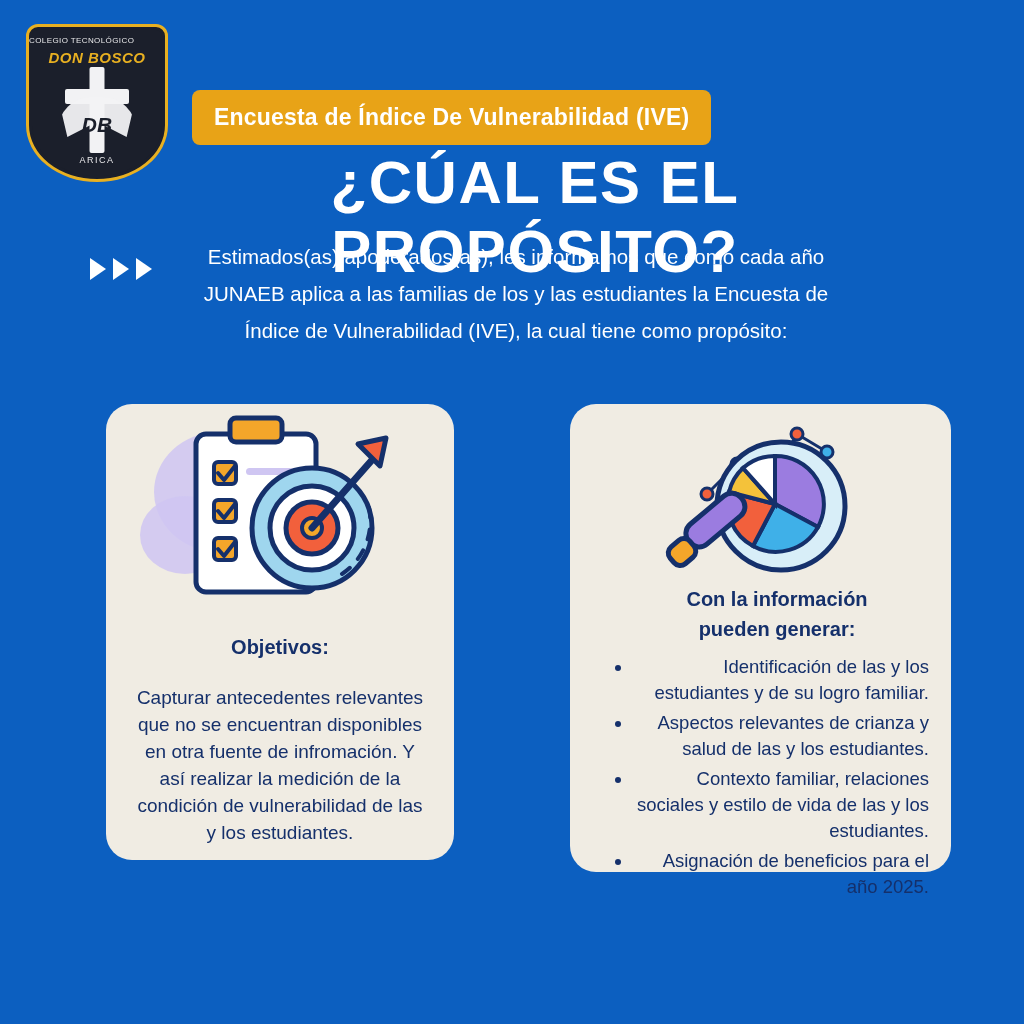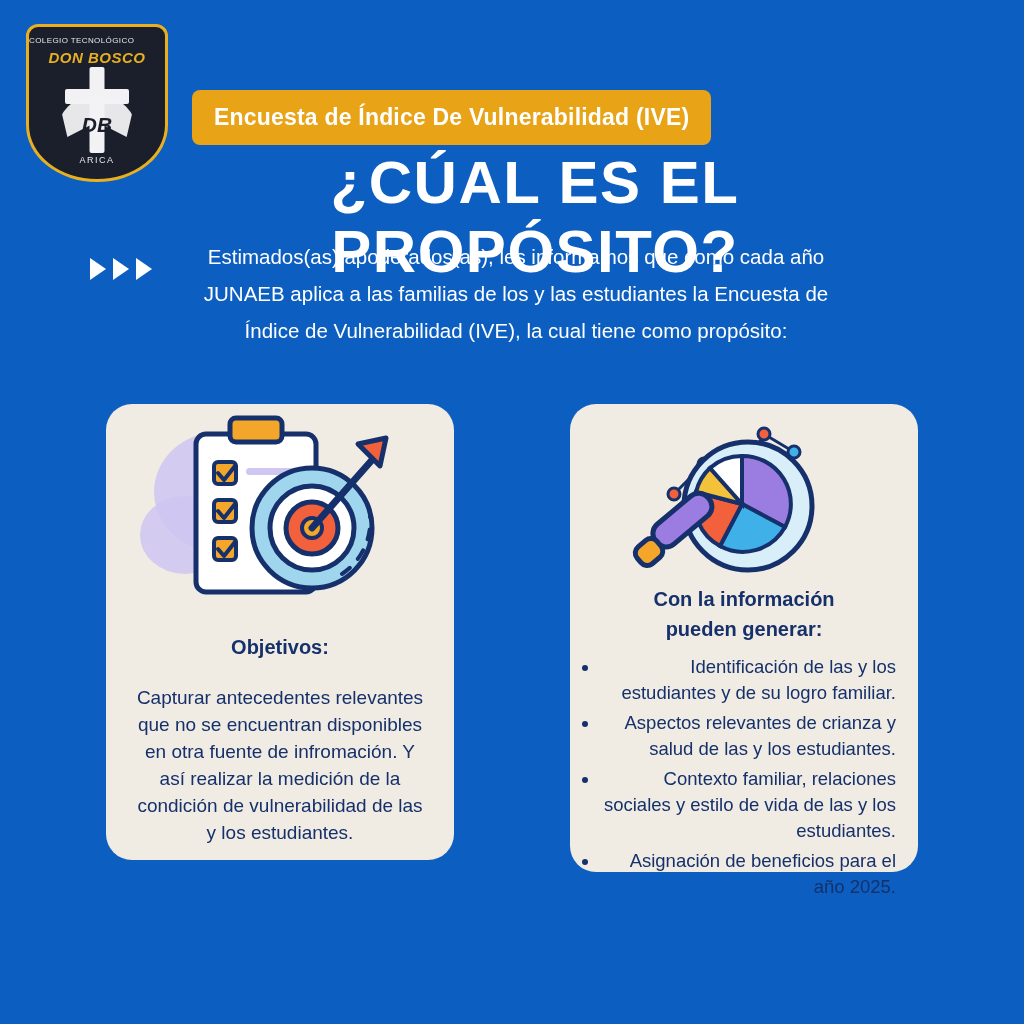--- a/index.html
+++ b/index.html
@@ -159,21 +159,21 @@
     line-height: 37px;
   }
 
   
   .card {
     position: absolute;
     background: #f0ece3;
     border-radius: 26px;
   }
   #card-objetivos { left: 106px; top: 404px; width: 348px; height: 456px; }
-  #card-informacion { left: 570px; top: 404px; width: 348px; height: 468px; }
+  #card-informacion { left: 570px; top: 404px; width: 348px; height: 468px; padding-left: 33px; }
 
   .card-title {
     text-align: center;
     color: #15306b;
     font-size: 20px;
     font-weight: bold;
     line-height: 30px;
   }
   .card-body {
     text-align: center;

